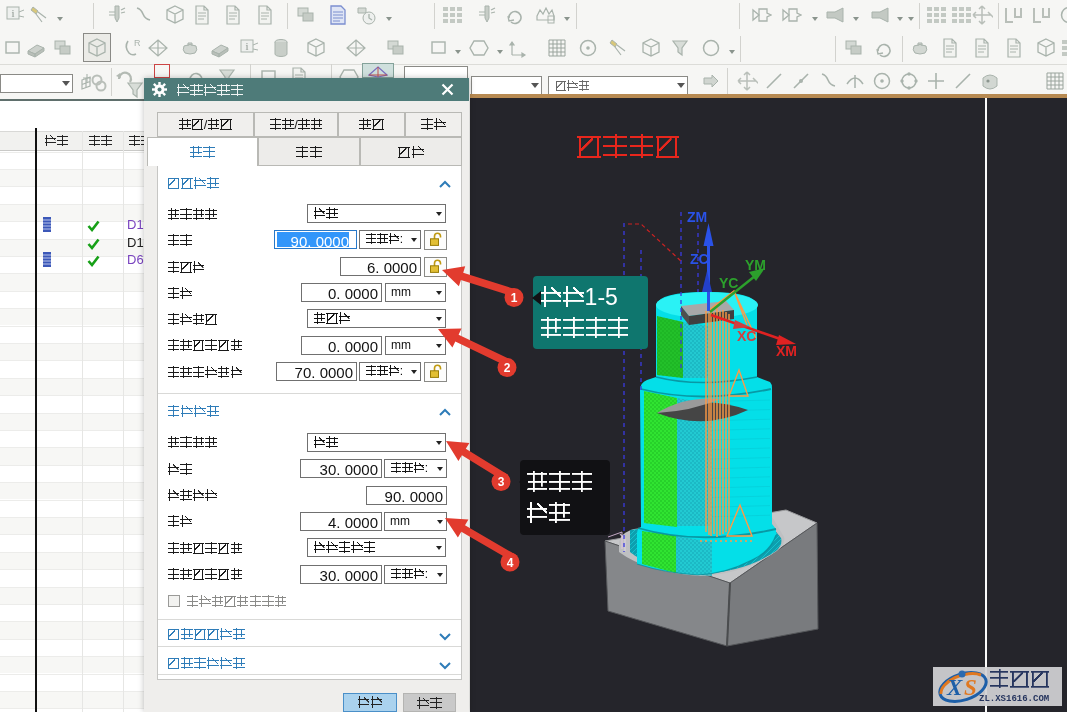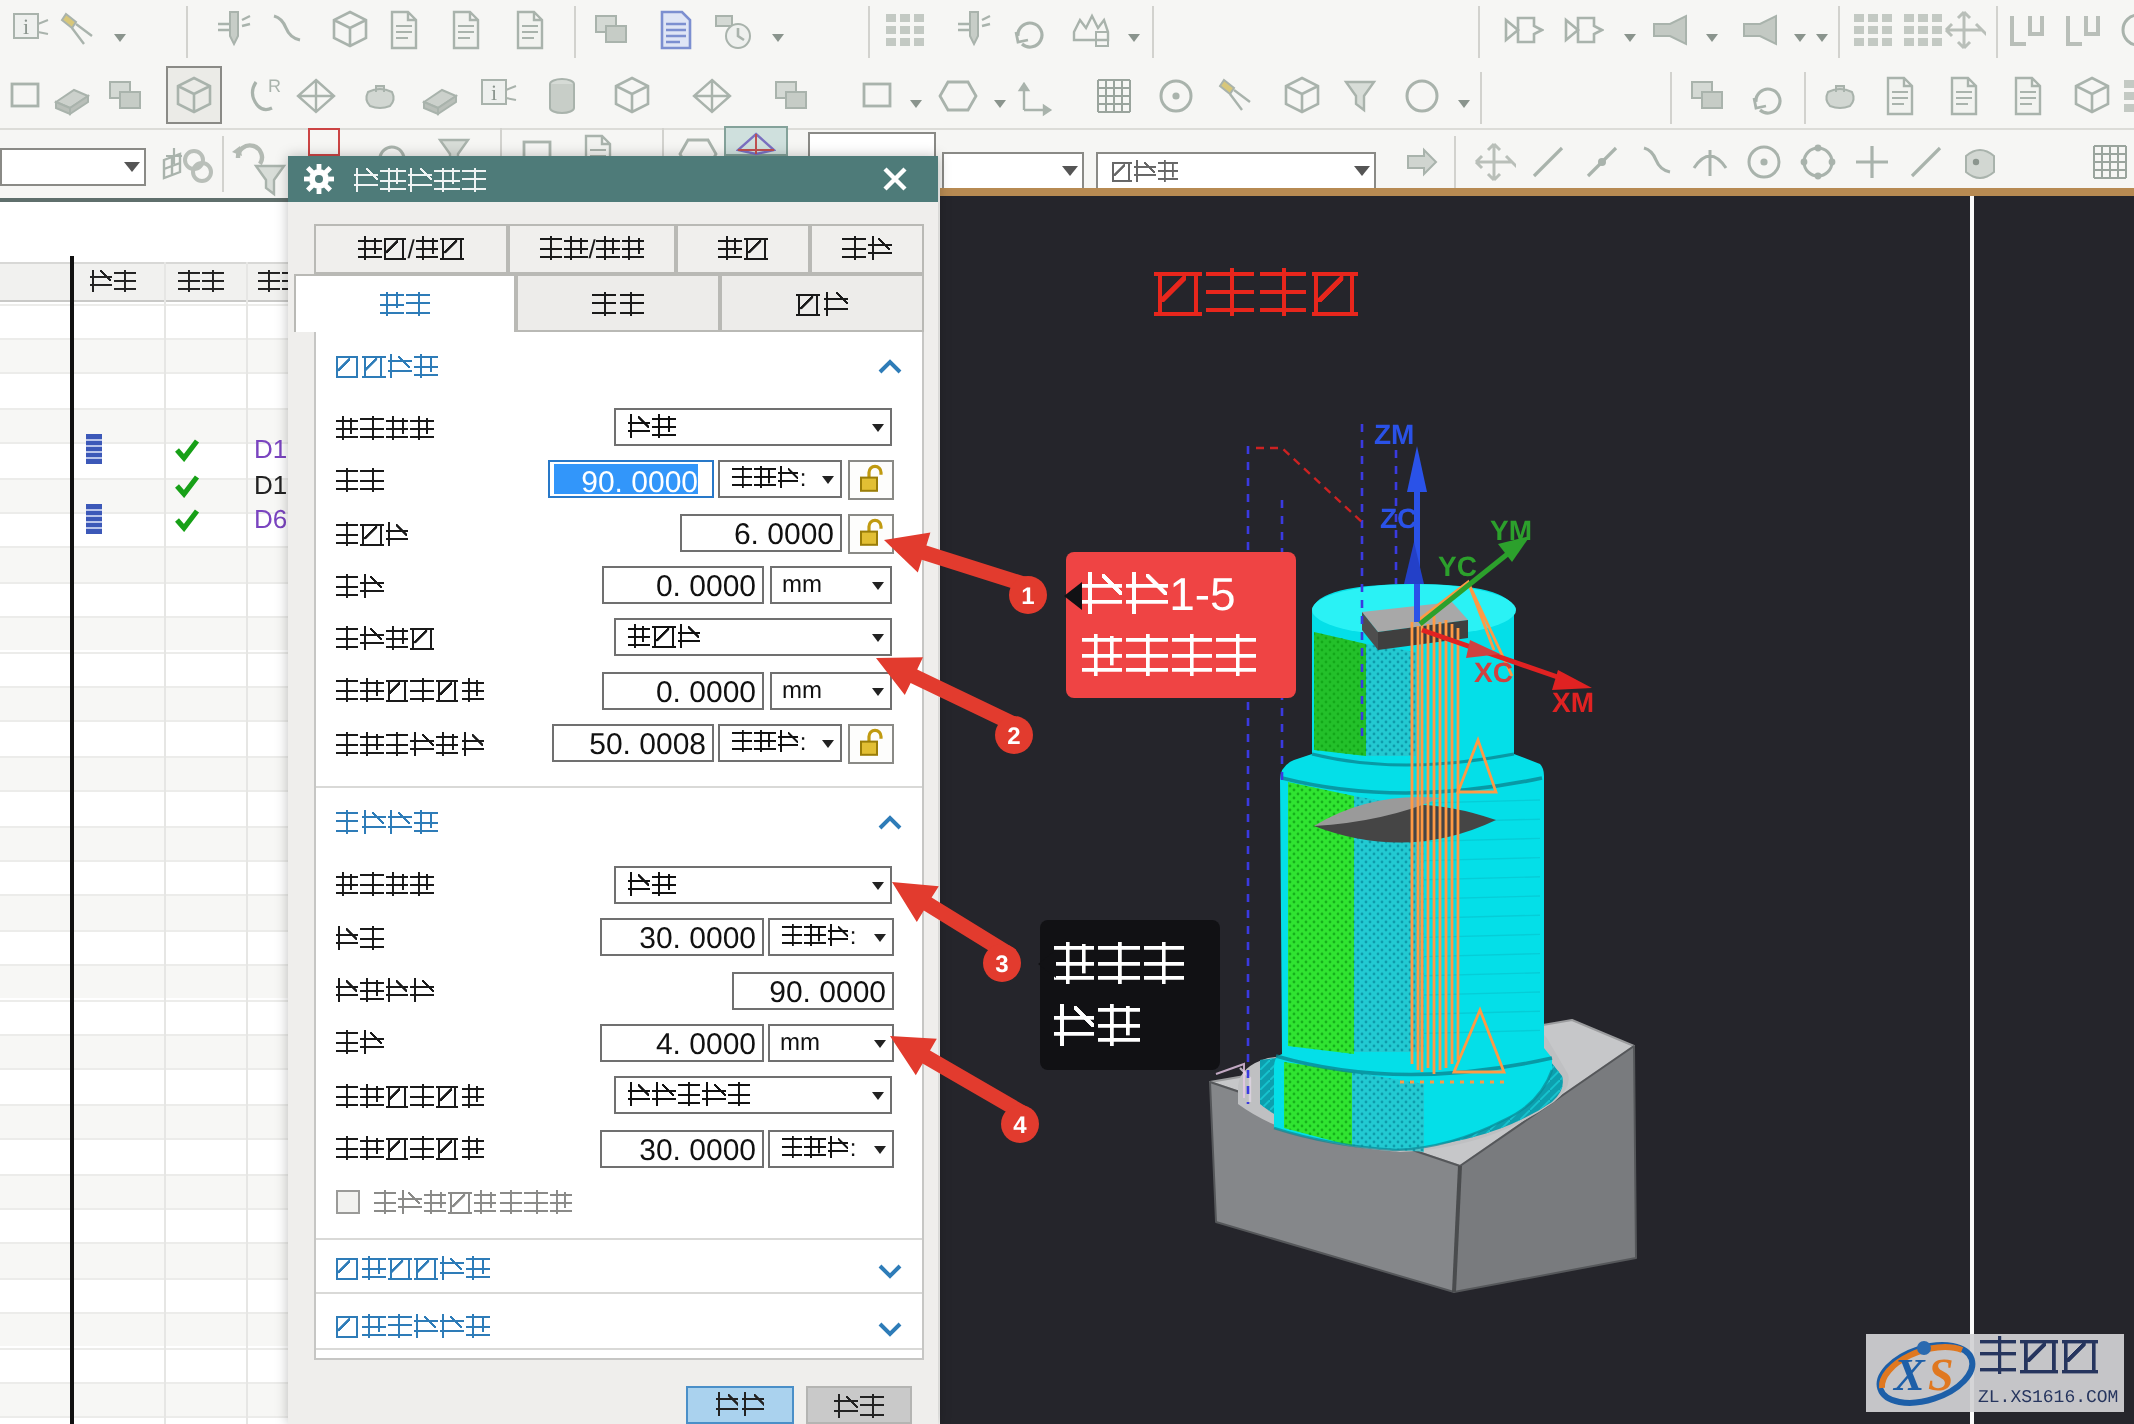--- a/index.html
+++ b/index.html
@@ -564,35 +564,35 @@
 <text x="745" y="270" fill="#2ca02c">YM</text>
 <text x="719" y="288" fill="#2ca02c">YC</text>
 <line x1="711" y1="315" x2="786" y2="341" stroke="#e02222" stroke-width="2.5"></line>
 <polygon points="796,344 779,335 776,345" fill="#e02222"></polygon>
 <polygon points="750,327 735,320 733,329" fill="#d04040"></polygon>
 <text x="737" y="341" fill="#d04040">XC</text>
 <text x="776" y="356" fill="#e02222">XM</text>
 </g>
 </svg>
 <div class="abs" style="left:576px;top:132px;font-size:27px;font-weight:bold;color:#e8261c;letter-spacing:1px"><i class="cn cnB"></i><i class="cn cnA"></i><i class="cn cnA"></i><i class="cn cnB"></i></div>
-<div class="abs" style="left:533px;top:276px;width:115px;height:73px;background:#ef4444;border-radius:4px;color:#fff;font-size:23px;line-height:31px;padding:6px 0 0 7px"><i class="cn cnC"></i><i class="cn cnC"></i>1-5<br><i class="cn cnD"></i><i class="cn cnA"></i><i class="cn cnA"></i><i class="cn cnA"></i></div>
+<div class="abs" style="left:533px;top:276px;width:115px;height:73px;background:#0f766e;border-radius:4px;color:#fff;font-size:23px;line-height:31px;padding:6px 0 0 7px"><i class="cn cnC"></i><i class="cn cnC"></i>1-5<br><i class="cn cnD"></i><i class="cn cnA"></i><i class="cn cnA"></i><i class="cn cnA"></i></div>
 <div class="abs" style="left:525px;top:291px;width:0;height:0;border:7px solid transparent;border-right:9px solid #111114"></div>
 <div class="abs" style="left:520px;top:460px;width:90px;height:75px;background:#111114;border-radius:4px;color:#fff;font-size:23px;line-height:31px;padding:7px 0 0 6px"><i class="cn cnD"></i><i class="cn cnA"></i><i class="cn cnA"></i><br><i class="cn cnC"></i><i class="cn cnD"></i></div>
 <div class="abs" style="left:512px;top:475px;width:0;height:0;border:7px solid transparent;border-right:9px solid #111114"></div>
 <div class="abs" style="left:985px;top:98px;width:2px;height:614px;background:#fafafa"></div>
 <div class="abs" style="left:933px;top:667px;width:129px;height:39px;background:rgba(210,210,212,0.93)">
 <svg class="abs" style="left:2px;top:1px" width="56" height="37" viewBox="0 0 56 37">
 <ellipse cx="28" cy="19" rx="24" ry="13" fill="none" stroke="#1d5fa8" stroke-width="3" transform="rotate(-18 28 19)"></ellipse>
 <path d="M6 26 A24 13 -18 0 1 46 7" fill="none" stroke="#e07820" stroke-width="3" transform="rotate(0)"></path>
 <circle cx="27" cy="6" r="3.5" fill="#2a6ab0"></circle>
 <text x="12" y="27" font-size="23" font-style="italic" font-weight="bold" font-family="Liberation Serif,serif" fill="#1d5fa8">X</text>
 <text x="29" y="27" font-size="23" font-style="italic" font-weight="bold" font-family="Liberation Serif,serif" fill="#e07820">S</text>
 </svg>
 <div class="abs" style="left:56px;top:0px;font-size:21px;font-weight:bold;color:#26355e"><i class="cn cnA"></i><i class="cn cnB"></i><i class="cn cnB"></i></div>
-<div class="abs" style="left:56px;top:27px;font-size:9px;font-weight:normal;color:#26355e;font-family:Liberation Mono,monospace">ZL.XS1616.COM</div>
+<div class="abs" style="left:46px;top:27px;font-size:9px;font-weight:bold;color:#26355e;font-family:Liberation Mono,monospace">ZL.XS1616.COM</div>
 </div>
 <div class="abs" style="left:144px;top:78px;width:325px;height:634px;background:#efeeec;box-shadow:0 0 6px rgba(0,0,0,0.25)">
 <div class="abs" style="left:0;top:0;width:325px;height:23px;background:#4e7b79">
 <svg class="abs" style="left:8px;top:4px" width="15" height="15" viewBox="0 0 15 15">
 <g fill="#fff">
           <circle cx="7.5" cy="7.5" r="5"></circle>
           <rect x="6.3" y="-0.5" width="2.4" height="3.4" transform="rotate(0 7.5 7.5)"></rect>
           <rect x="6.3" y="-0.5" width="2.4" height="3.4" transform="rotate(45 7.5 7.5)"></rect>
           <rect x="6.3" y="-0.5" width="2.4" height="3.4" transform="rotate(90 7.5 7.5)"></rect>
           <rect x="6.3" y="-0.5" width="2.4" height="3.4" transform="rotate(135 7.5 7.5)"></rect>
@@ -642,21 +642,21 @@
     </svg></div>
 <div class="dlg-lbl" style="top:286px;color:#1a1a1a;font-size:13px"><i class="cn cnA"></i><i class="cn cnC"></i></div>
 <div class="inp" style="left:301px;top:283px;width:81px">0. 0000</div>
 <div class="ddx" style="left:385px;top:283px;width:61px;font-size:12px">mm<span class="ar"></span></div>
 <div class="dlg-lbl" style="top:312px;color:#1a1a1a;font-size:13px"><i class="cn cnA"></i><i class="cn cnC"></i><i class="cn cnD"></i><i class="cn cnB"></i></div>
 <div class="ddx" style="left:307px;top:309px;width:139px"><i class="cn cnD"></i><i class="cn cnB"></i><i class="cn cnC"></i><span class="ar"></span></div>
 <div class="dlg-lbl" style="top:338px;color:#1a1a1a;font-size:13px"><i class="cn cnA"></i><i class="cn cnD"></i><i class="cn cnB"></i><i class="cn cnA"></i><i class="cn cnB"></i><i class="cn cnD"></i></div>
 <div class="inp" style="left:301px;top:336px;width:81px">0. 0000</div>
 <div class="ddx" style="left:385px;top:336px;width:61px;font-size:12px">mm<span class="ar"></span></div>
 <div class="dlg-lbl" style="top:365px;color:#1a1a1a;font-size:13px"><i class="cn cnA"></i><i class="cn cnD"></i><i class="cn cnA"></i><i class="cn cnC"></i><i class="cn cnD"></i><i class="cn cnC"></i></div>
-<div class="inp" style="left:276px;top:362px;width:81px">50. 0008</div>
+<div class="inp" style="left:276px;top:362px;width:81px">70. 0000</div>
 <div class="ddx" style="left:359px;top:362px;width:62px;font-size:12px"><i class="cn cnA"></i><i class="cn cnD"></i><i class="cn cnC"></i>:<span class="ar"></span></div>
 <div class="lockbtn" style="left:424px;top:362px"><svg width="21" height="18" viewBox="0 0 21 18">
       <path d="M9.5 8 v-2.8 a3 3 0 0 1 6 0 v1.2" fill="none" stroke="#c09a10" stroke-width="1.6"></path>
       <rect x="5.5" y="7.8" width="8" height="6.6" fill="#e2bf34" stroke="#9a7d08" stroke-width="1"></rect>
     </svg></div>
 <div class="sep" style="top:393px"></div>
 <div class="dlg-lbl" style="top:404px;color:#2e7cb8;font-size:13.5px"><i class="cn cnA"></i><i class="cn cnC"></i><i class="cn cnC"></i><i class="cn cnD"></i></div>
 <div class="chev abs" style="top:405px"><svg width="14" height="12">
       <path d="M2 8 L7 3 L12 8" fill="none" stroke="#2e7cb8" stroke-width="2"></path>
     </svg></div>

